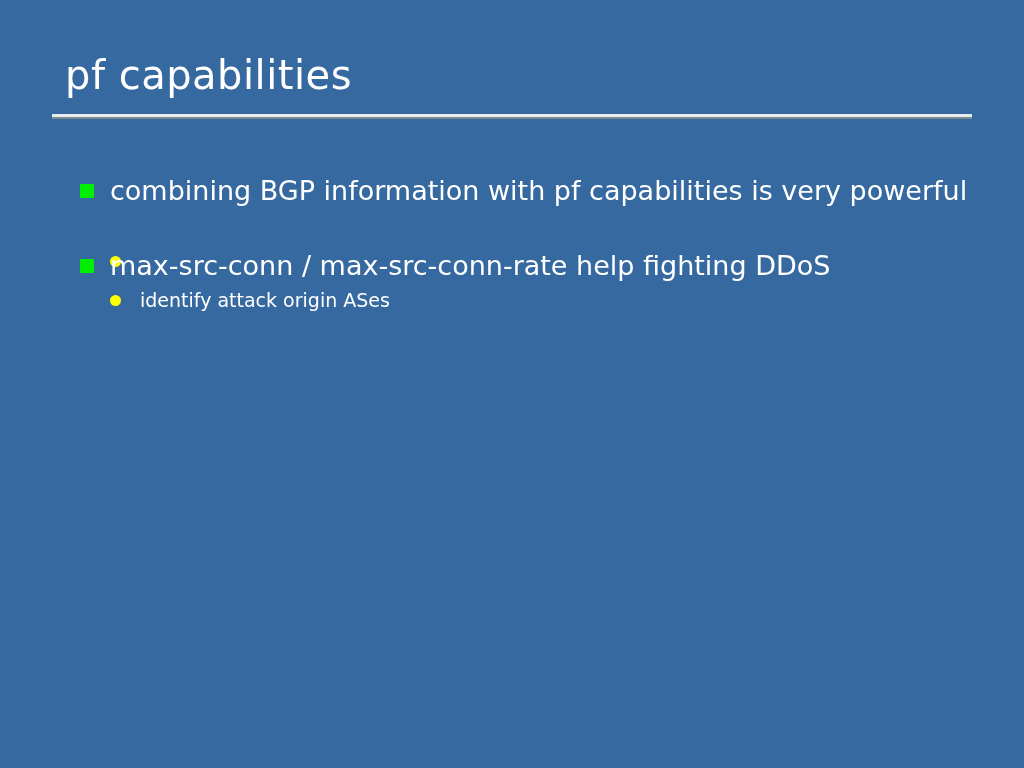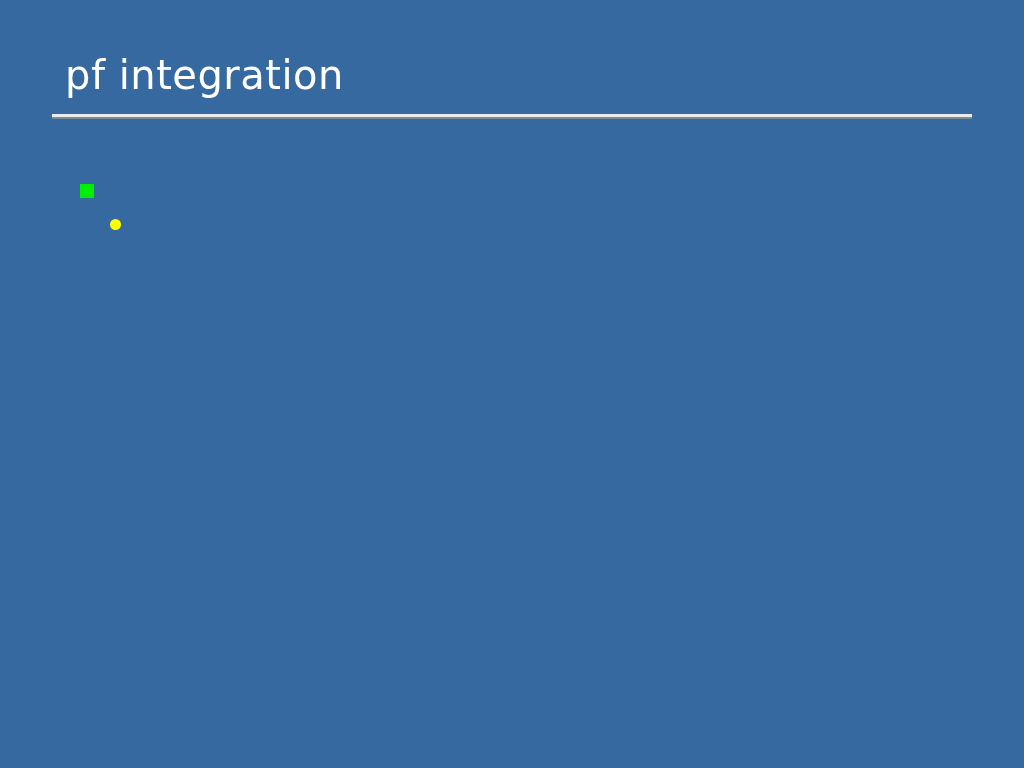--- a/index.html
+++ b/index.html
@@ -113,35 +113,48 @@
     border-radius: 50%;
     background: #ffff00;
   }
 </style>
 </head>
 <body>
 
 <div id="slide">
 
   <div id="title-block">
-    <h1 id="slide-title">pf integration</h1>
+    <h1 id="slide-title">pf capabilities</h1>
     <div id="title-rule"></div>
   </div>
 
   <div id="body-block">
 
     <div class="bullet-group">
       <div class="l1">
         <span class="marker-square"></span>
+        <span>combining BGP information with pf capabilities is very powerful</span>
       </div>
     </div>
 
     <div class="bullet-group">
       <div class="l2-list">
         <div class="l2">
           <span class="marker-dot"></span>
         </div>
       </div>
     </div>
 
+    <div class="bullet-group">
+      <div class="l1">
+        <span class="marker-square"></span>
+        <span>max-src-conn / max-src-conn-rate help fighting DDoS</span>
+      </div>
+      <div class="l2-list">
+        <div class="l2">
+          <span class="marker-dot"></span>
+          <span>identify attack origin ASes</span>
+        </div>
+      </div>
+    </div>
 
   </div>
 </div>
 
 </body></html>

